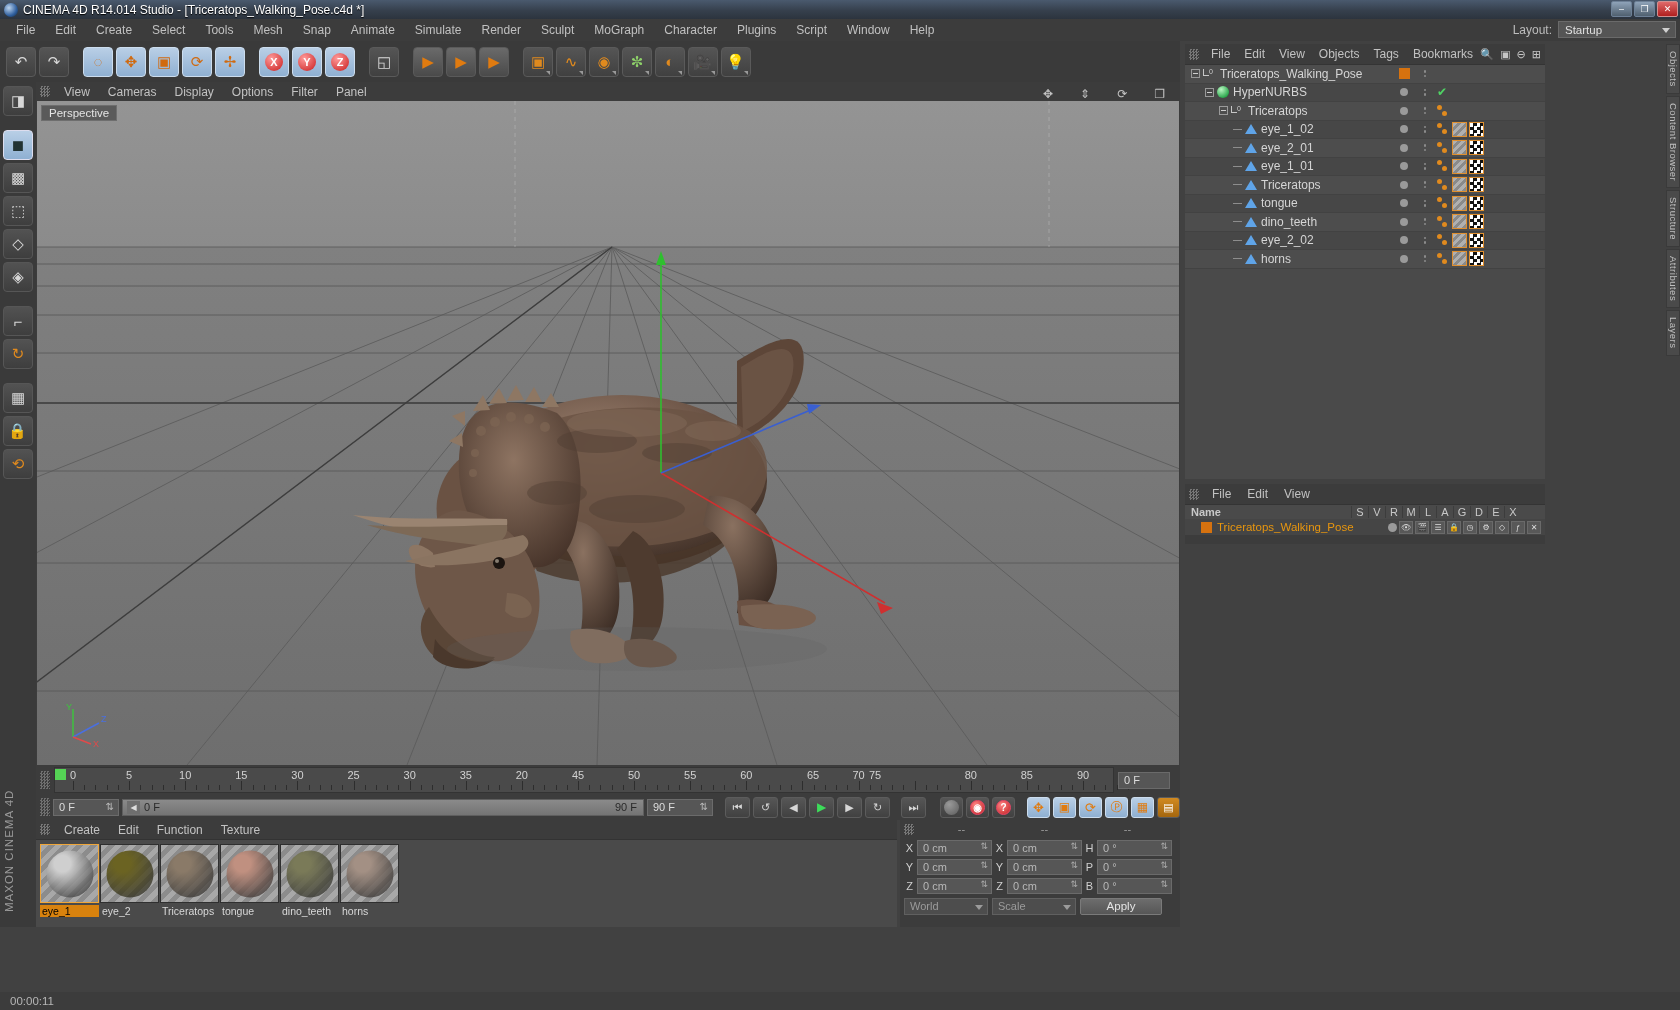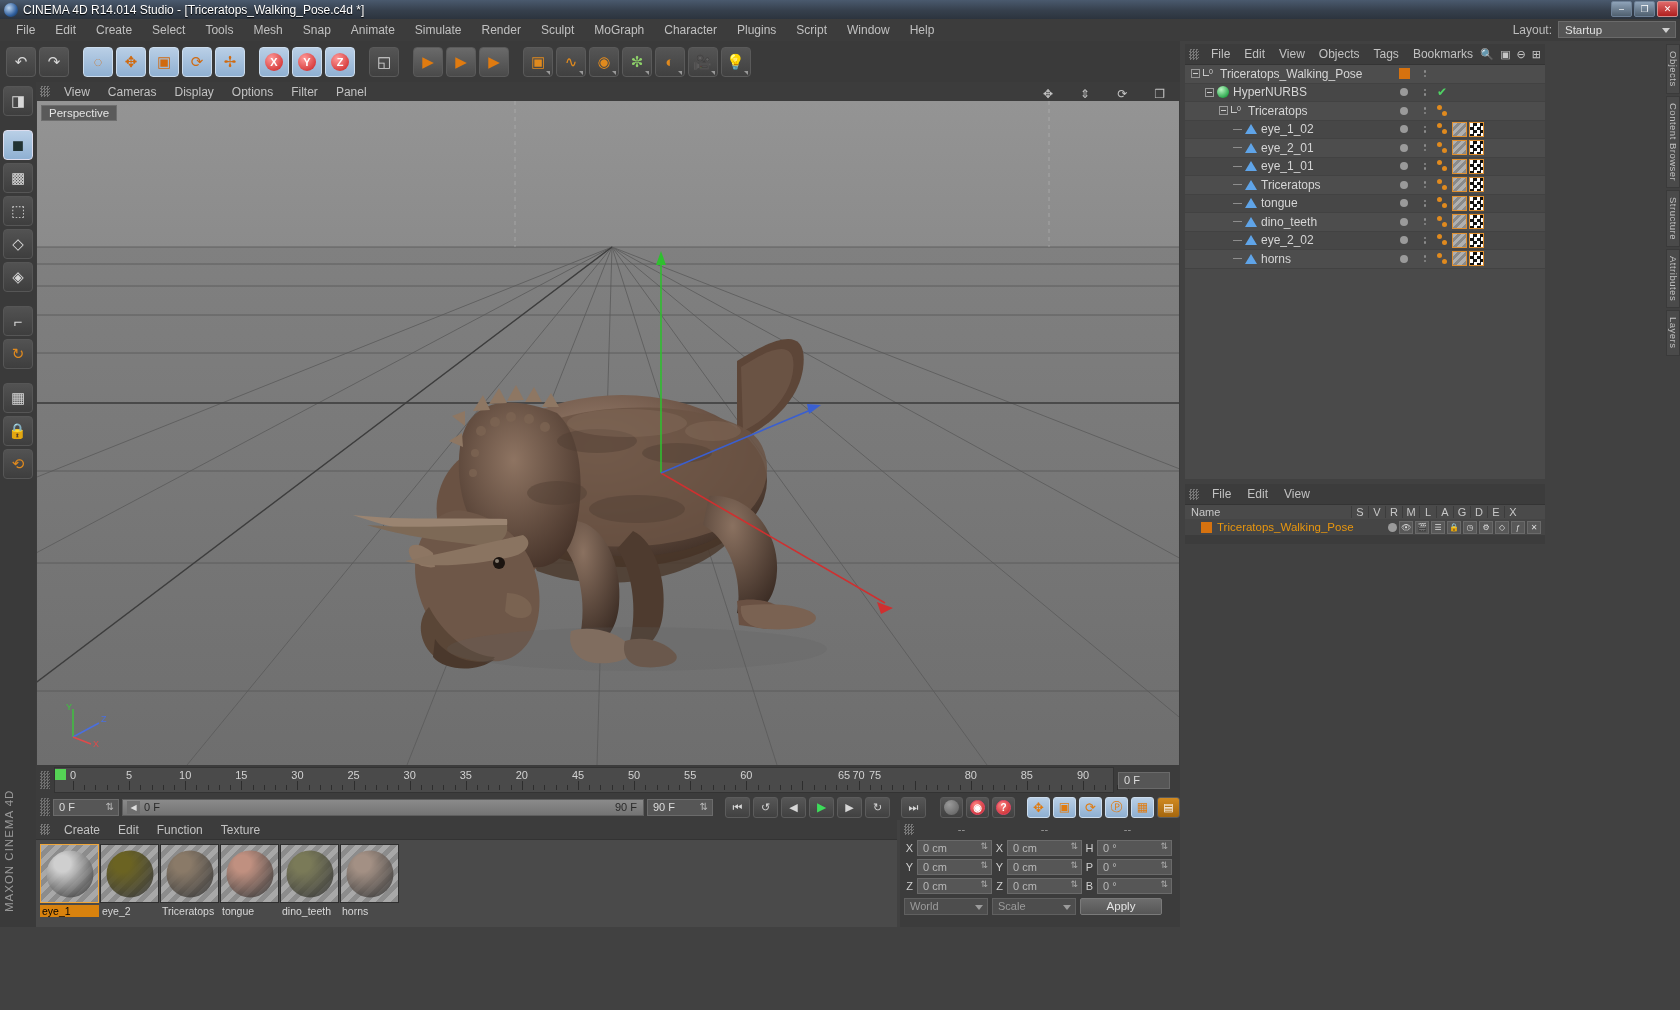--- a/index.html
+++ b/index.html
@@ -187,21 +187,21 @@
   .greencheck{ color:#4fd364; font-size:12px; }
 
   
   .lmgr{ position:absolute; left:1185px; top:484px; width:360px; height:60px; background:#3c3c3c;}
   .lm-menu{ height:20px; display:flex;align-items:center; padding-left:4px;}
   .lm-menu .grip{ width:10px;height:11px;margin-right:5px;
     background:repeating-conic-gradient(#777 0 25%, #3c3c3c 0 50%) 0 0/3px 3px;}
   .lm-menu span{ padding:1px 8px; font-size:12px; color:#c2c2c2;}
   .lm-head{ height:15px; background:#4a4a4a; border-top:1px solid #343434; display:flex; align-items:center;
     font-size:11px; color:#c8c8c8;}
-  .lm-head .nm{ width:166px; padding-left:6px;}
+  .lm-head .nm{ width:166px; padding-left:6px;font-weight:bold;}
   .lm-head .c{ width:17px; text-align:center; border-left:1px solid #3c3c3c;}
   .lm-row{ height:16px; background:#454545; display:flex; align-items:center; font-size:11.5px; color:#e8960e;}
   .lm-row .lico{ width:11px;height:11px;background:#d6720f; margin:0 5px 0 16px; flex:none;}
   .lm-icons{ display:flex; align-items:center; gap:2px; margin-left:auto; padding-right:4px;}
   .lm-icons .i{ width:14px;height:13px;border:1px solid #6a6a6a;background:#585858;
      font-size:8px;color:#ddd;display:flex;align-items:center;justify-content:center;}
 
   
   .vtabs{ position:absolute; right:0; top:44px; width:14px; height:560px;
      display:flex; flex-direction:column; gap:2px;}
@@ -634,21 +634,21 @@
         <div class="tick" style="left: 646.444px; height: 5px;"></div>
         <div class="tick" style="left: 657.667px; height: 5px;"></div>
         <div class="tick" style="left: 668.889px; height: 5px;"></div>
         <div class="tick" style="left: 680.111px; height: 5px;"></div>
         <div class="tnum" style="left: 691.333px;">60</div>
         <div class="tick" style="left: 691.333px; height: 9px;"></div>
         <div class="tick" style="left: 702.556px; height: 5px;"></div>
         <div class="tick" style="left: 713.778px; height: 5px;"></div>
         <div class="tick" style="left: 725px; height: 5px;"></div>
         <div class="tick" style="left: 736.222px; height: 5px;"></div>
-        <div class="tnum" style="left: 789px;">65</div>
+        <div class="tnum" style="left: 758px;">65</div>
         <div class="tick" style="left: 747.444px; height: 9px;"></div>
         <div class="tick" style="left: 758.667px; height: 5px;"></div>
         <div class="tick" style="left: 769.889px; height: 5px;"></div>
         <div class="tick" style="left: 781.111px; height: 5px;"></div>
         <div class="tick" style="left: 792.333px; height: 5px;"></div>
         <div class="tnum" style="left: 803.556px;">70</div>
         <div class="tick" style="left: 803.556px; height: 9px;"></div>
         <div class="tick" style="left: 814.778px; height: 5px;"></div>
         <div class="tick" style="left: 826px; height: 5px;"></div>
         <div class="tick" style="left: 837.222px; height: 5px;"></div>
@@ -1139,13 +1139,16 @@
   </div>
 
   <div class="vtabs" id="vtabs">
       <div class="vtab" style="flex: 0 0 auto;">Objects</div>
       <div class="vtab" style="flex: 0 0 auto;">Content Browser</div>
       <div class="vtab" style="flex: 0 0 auto;">Structure</div>
       <div class="vtab" style="flex: 0 0 auto;">Attributes</div>
       <div class="vtab" style="flex: 0 0 auto;">Layers</div>
     </div>
 
+  <div class="status">
+    <span>00:00:11</span>
+  </div>
 </div>
 
 </body></html>

